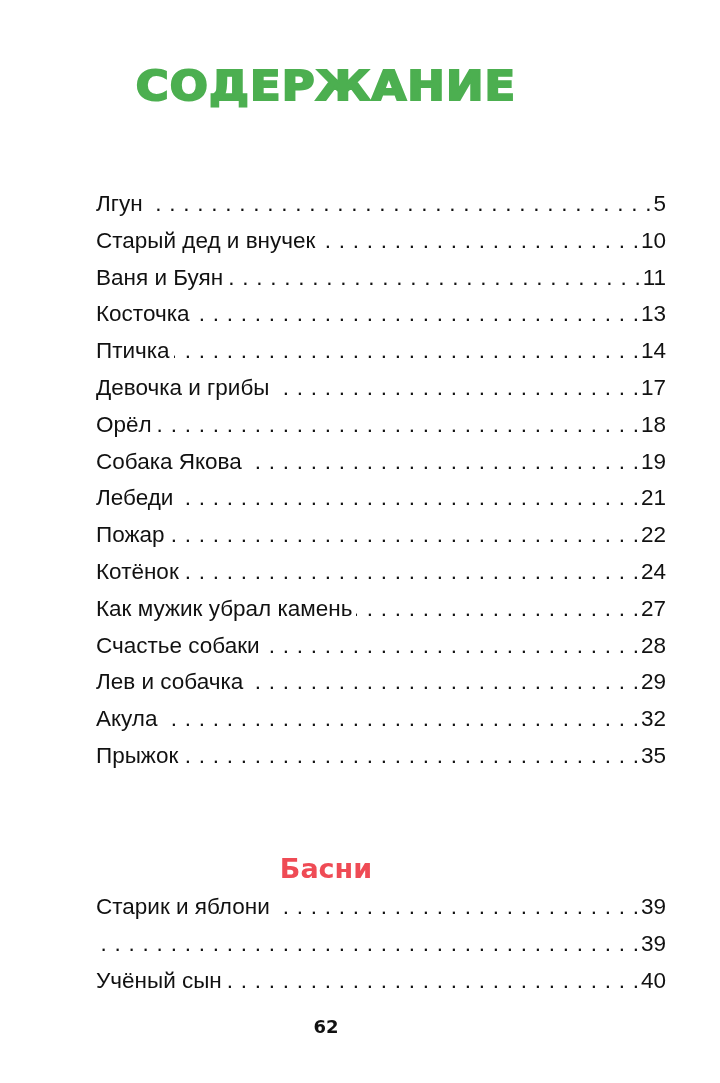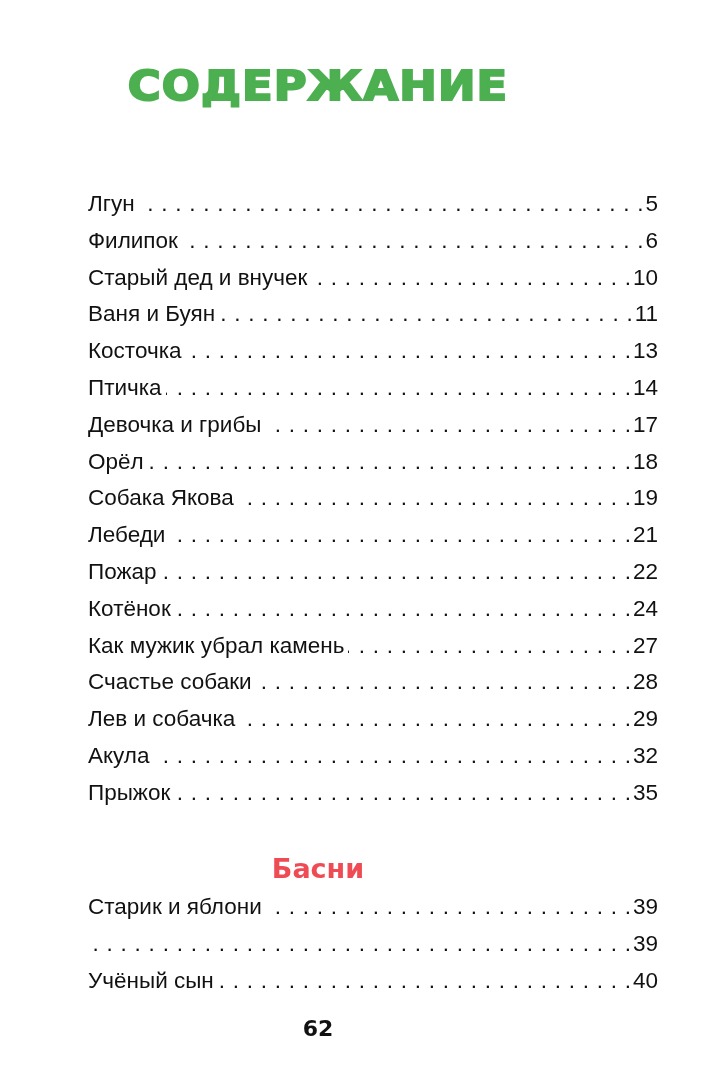--- a/index.html
+++ b/index.html
@@ -10,21 +10,21 @@
     body {
       width: 720px;
       height: 1083px;
       position: relative;
       overflow: hidden;
       font-family: "Liberation Sans", sans-serif;
       color: #111111;
     }
     .page {
       position: absolute;
-      left: 4px; top: 0;
+      left: 12px; top: 0;
       width: 628px; height: 1083px; border-radius: 12px;
     }
     .main-title {
       position: absolute;
       left: 0; right: 0;
       top: 62px;
       text-align: center;
       font-family: "DejaVu Sans", sans-serif;
       font-weight: 900;
       font-size: 40px;
@@ -84,44 +84,39 @@
       padding-left: 2px;
       text-align: right;
     }
     .page-number {
       position: absolute;
       left: 0; right: 0;
       top: 1016px;
       text-align: center;
       font-family: "DejaVu Sans", sans-serif;
       font-weight: bold;
-      font-size: 22px;
+      font-size: 18px;
       color: #111;
     }
   </style>
 </head>
 <body>
 
 <div class="page">
 
   <div class="main-title">СОДЕРЖАНИЕ</div>
 
 
   <ul class="toc" style="top:186px;">
     <li class="toc-row">
         <span class="toc-title">Лгун</span>
         <span class="toc-leader"></span>
         <span class="toc-page">5</span>
       </li>
     <li class="toc-row">
-        <span class="toc-title">Филипок</span>
-        <span class="toc-leader"></span>
-        <span class="toc-page">6</span>
-      </li>
-    <li class="toc-row">
         <span class="toc-title">Старый дед и внучек</span>
         <span class="toc-leader"></span>
         <span class="toc-page">10</span>
       </li>
     <li class="toc-row">
         <span class="toc-title">Ваня и Буян</span>
         <span class="toc-leader"></span>
         <span class="toc-page">11</span>
       </li>
     <li class="toc-row">

